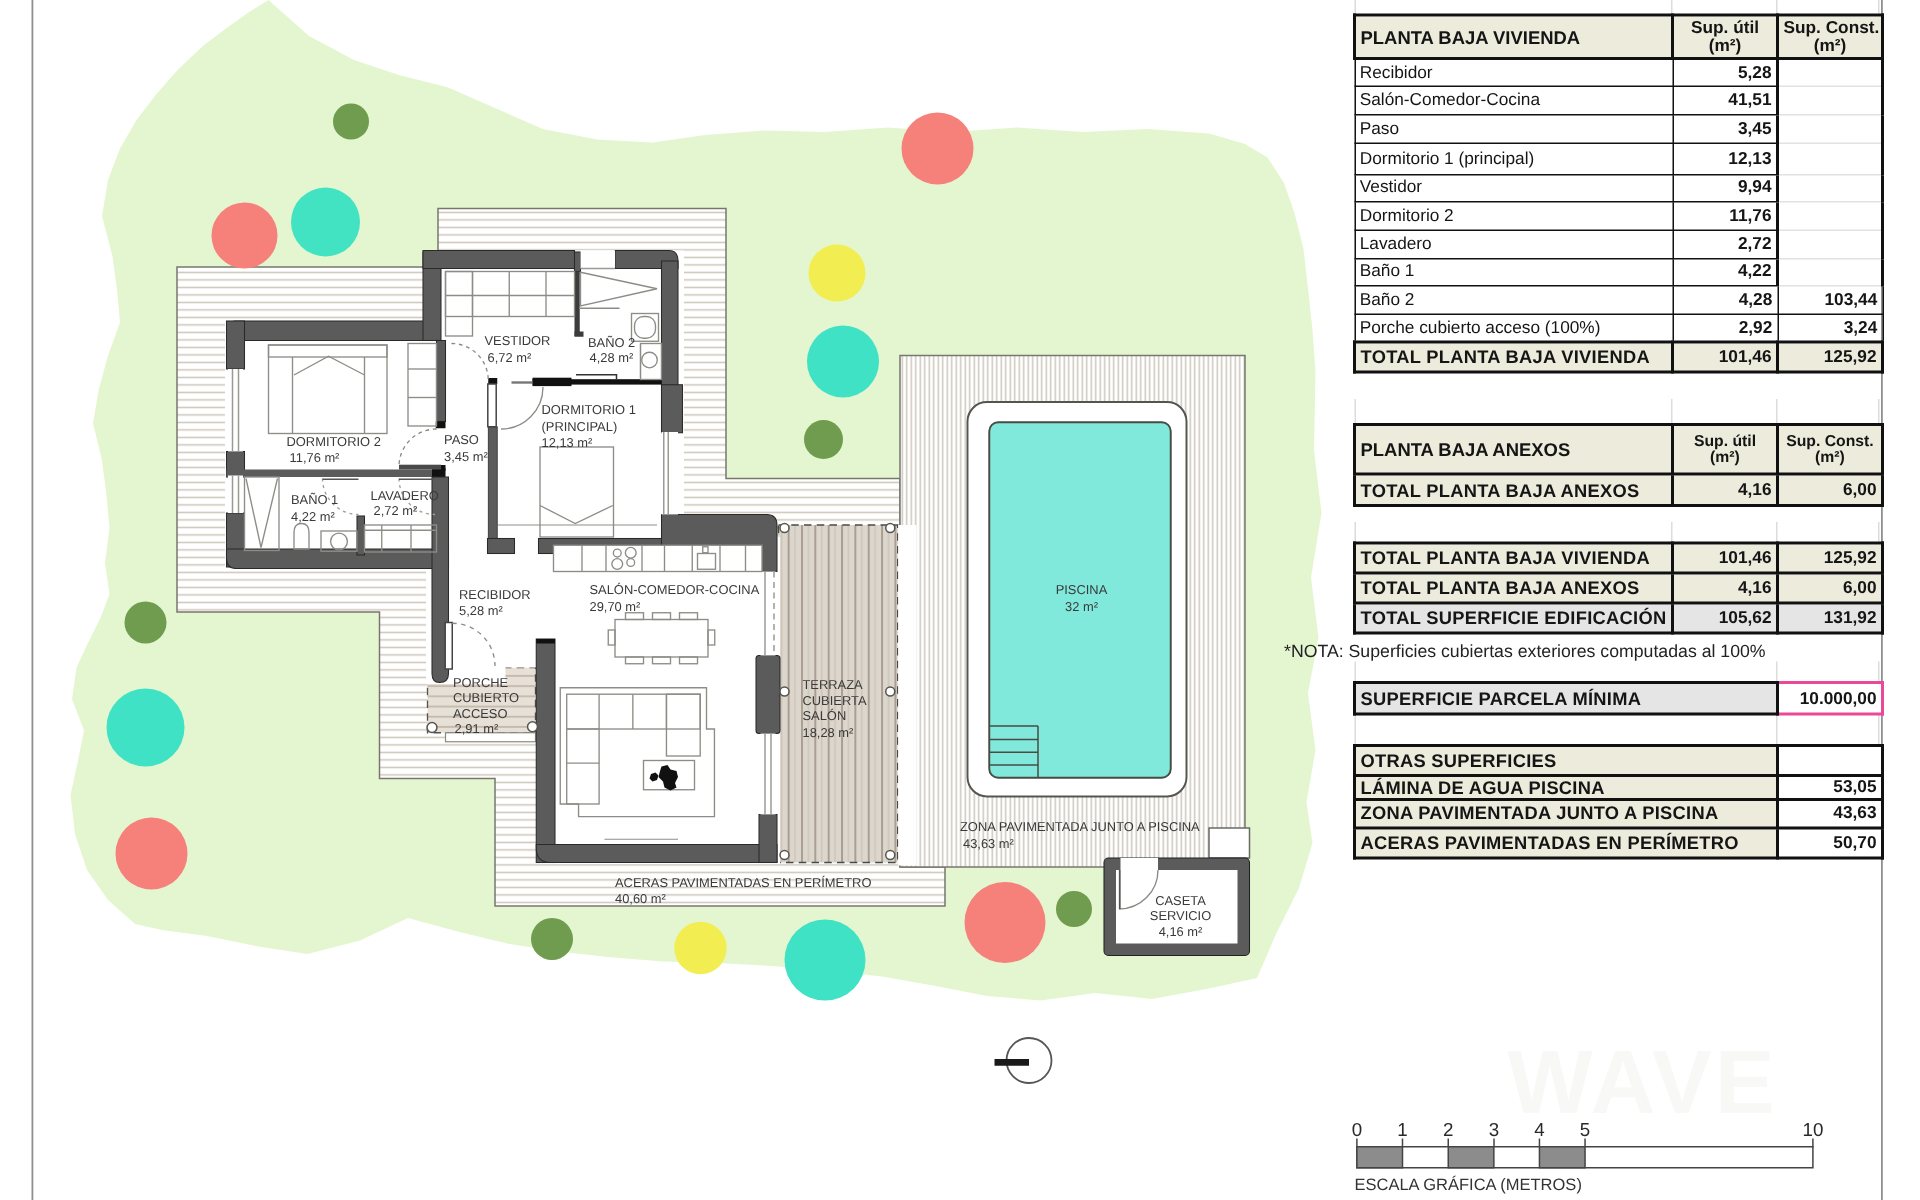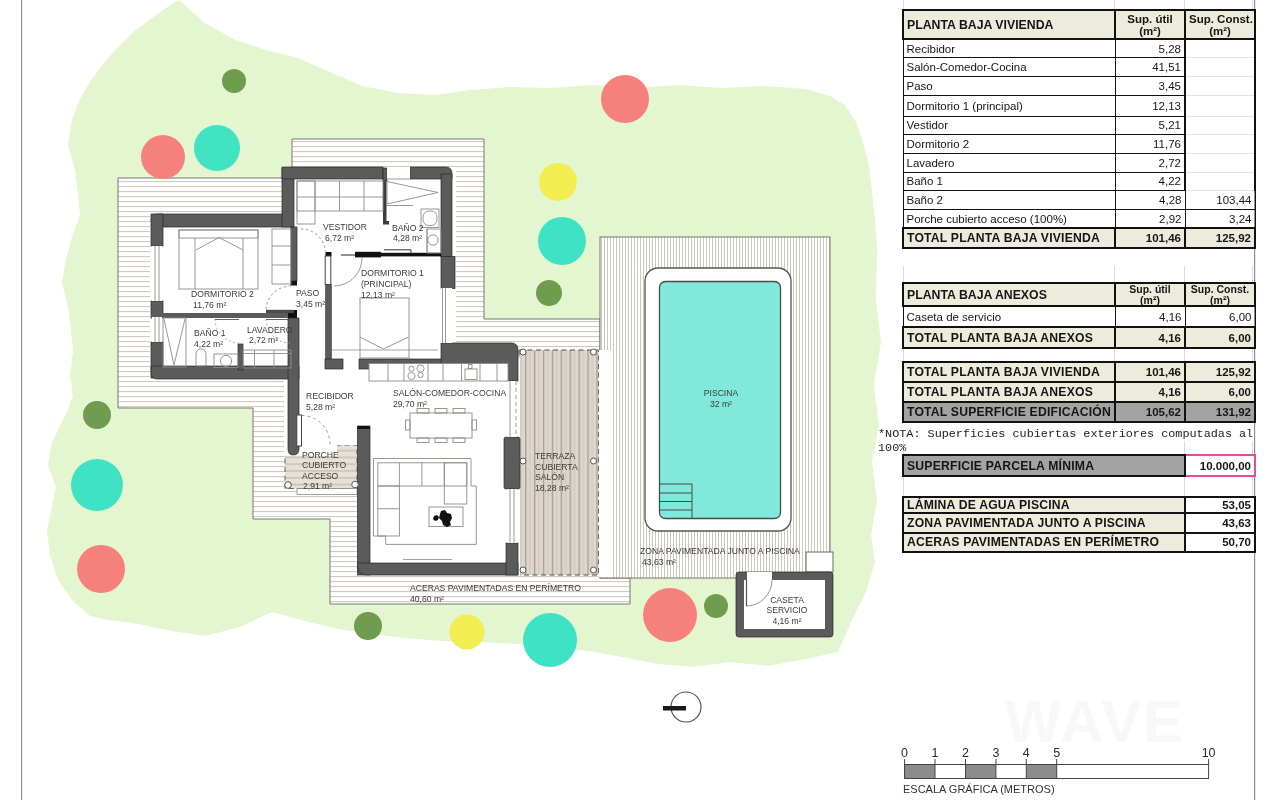--- a/index.html
+++ b/index.html
@@ -1,24 +1,24 @@
 <!DOCTYPE html>
 <html><head>
 <meta charset="utf-8">
 <style>
   html,body{margin:0;padding:0;background:#ffffff;font-family:"Liberation Sans",sans-serif;}
   #page{position:relative;width:1280px;height:800px;overflow:hidden;background:#fff;}
   svg{position:absolute;left:0;top:0;}
   .tbl{position:absolute;border-collapse:collapse;table-layout:fixed;font-family:"Liberation Sans",sans-serif;color:#151515;}
   .tbl td{overflow:hidden;white-space:nowrap;box-sizing:border-box;padding:0 3px;}
   .lab{text-align:left;font-size:11.5px;}
-  .val{text-align:right;font-size:11.5px;}
+  .val{text-align:right;font-size:11.5px;font-weight:bold;}
   .b{font-weight:bold;}
   .beige{background:#ecebdc;}
-  .blue{background:#a3a3a3;}
+  .blue{background:#e5e5e5;}
   .gline{position:absolute;width:1px;background:#dcdcdc;}
 </style>
 </head>
 <body>
 <div id="page">
 <svg width="1280" height="800" viewBox="0 0 1280 800">
 <defs>
   <pattern id="deckH" width="5" height="5" patternUnits="userSpaceOnUse">
     <rect width="5" height="5" fill="#ffffff"></rect>
     <rect y="1.1" width="5" height="1" fill="#cec5b9"></rect>
@@ -520,21 +520,21 @@
           <td class="val" style="border:1.5px solid #111">3,45</td>
           <td class="val" style="border-left:2px solid #111;border-right:2px solid #111;border-bottom:1px solid #e2e2e2"></td>
         </tr>
 <tr style="height:21px">
           <td class="lab" style="border:1.5px solid #111">Dormitorio 1 (principal)</td>
           <td class="val" style="border:1.5px solid #111">12,13</td>
           <td class="val" style="border-left:2px solid #111;border-right:2px solid #111;border-bottom:1px solid #e2e2e2"></td>
         </tr>
 <tr style="height:18.7px">
           <td class="lab" style="border:1.5px solid #111">Vestidor</td>
-          <td class="val" style="border:1.5px solid #111">5,21</td>
+          <td class="val" style="border:1.5px solid #111">9,94</td>
           <td class="val" style="border-left:2px solid #111;border-right:2px solid #111;border-bottom:1px solid #e2e2e2"></td>
         </tr>
 <tr style="height:18.7px">
           <td class="lab" style="border:1.5px solid #111">Dormitorio 2</td>
           <td class="val" style="border:1.5px solid #111">11,76</td>
           <td class="val" style="border-left:2px solid #111;border-right:2px solid #111;border-bottom:1px solid #e2e2e2"></td>
         </tr>
 <tr style="height:18.7px">
           <td class="lab" style="border:1.5px solid #111">Lavadero</td>
           <td class="val" style="border:1.5px solid #111">2,72</td>
@@ -563,30 +563,25 @@
 </tbody>
     </table>
 
 <table class="tbl" style="left:902px;top:282px;width:352px" cellspacing="0">
 <colgroup>
         <col style="width:212px">
         <col style="width:70px">
         <col style="width:70px">
       </colgroup>
 <tbody>
-        <tr style="height:23px">
+        <tr style="height:33px">
 <td class="beige b" style="border:2px solid #111;font-size:12.3px">PLANTA BAJA ANEXOS</td>
 <td class="beige b" style="border:2px solid #111;font-size:10.5px;text-align:center;line-height:10.5px">Sup. útil<br>(m²)</td>
 <td class="beige b" style="border:2px solid #111;font-size:10.5px;text-align:center;line-height:10.5px">Sup. Const.<br>(m²)</td>
 </tr>
-<tr style="height:21px">
-          <td class="lab" style="border:1.5px solid #111">Caseta de servicio</td>
-          <td class="val" style="border:1.5px solid #111">4,16</td>
-          <td class="val" style="border:1.5px solid #111">6,00</td>
-        </tr>
 <tr style="height:21px">
           <td class="lab b beige" style="border:2px solid #111;font-size:12.2px;letter-spacing:0.2px">TOTAL PLANTA BAJA ANEXOS</td>
           <td class="val b beige" style="border:2px solid #111">4,16</td>
           <td class="val b beige" style="border:2px solid #111">6,00</td>
         </tr>
 </tbody>
     </table>
 
 <table class="tbl" style="left:902px;top:361px;width:352px" cellspacing="0">
 <colgroup>
@@ -606,41 +601,45 @@
           <td class="val b beige" style="border:2px solid #111">6,00</td>
         </tr>
 <tr style="height:20px">
           <td class="lab b blue" style="border:2px solid #111;font-size:12.2px;letter-spacing:0.2px">TOTAL SUPERFICIE EDIFICACIÓN</td>
           <td class="val b blue" style="border:2px solid #111">105,62</td>
           <td class="val b blue" style="border:2px solid #111">131,92</td>
         </tr>
 </tbody>
     </table>
 
-<div style="position:absolute;left:878px;top:427px;font-size:11.8px;color:#222;font-family:Liberation Mono, monospace">*NOTA: Superficies cubiertas exteriores computadas al 100%</div>
+<div style="position:absolute;left:856px;top:427px;font-size:11.8px;color:#222;font-family:Liberation Sans, sans-serif">*NOTA: Superficies cubiertas exteriores computadas al 100%</div>
 
 <table class="tbl" style="left:902px;top:454px;width:352px" cellspacing="0">
 <colgroup>
         <col style="width:282px">
         <col style="width:70px">
       </colgroup>
 <tbody>
         <tr style="height:21px">
           <td class="lab b blue" style="border:2px solid #111;font-size:12.2px;letter-spacing:0.2px">SUPERFICIE PARCELA MÍNIMA</td>
           <td class="val b" style="border:2px solid #ec4899">10.000,00</td>
         </tr>
 </tbody>
     </table>
 
 <table class="tbl" style="left:902px;top:496px;width:352px" cellspacing="0">
 <colgroup>
         <col style="width:282px">
         <col style="width:70px">
       </colgroup>
 <tbody>
+        <tr style="height:19.5px">
+          <td class="lab b beige" style="border:2px solid #111;font-size:12.2px;letter-spacing:0.2px">OTRAS SUPERFICIES</td>
+          <td class="val" style="border:2px solid #111"></td>
+        </tr>
 <tr style="height:15px">
           <td class="lab b beige" style="border:2px solid #111;font-size:12.2px;letter-spacing:0.2px">LÁMINA DE AGUA PISCINA</td>
           <td class="val b" style="border:2px solid #111">53,05</td>
         </tr>
 <tr style="height:19.5px">
           <td class="lab b beige" style="border:2px solid #111;font-size:12.2px;letter-spacing:0.2px">ZONA PAVIMENTADA JUNTO A PISCINA</td>
           <td class="val b" style="border:2px solid #111">43,63</td>
         </tr>
 <tr style="height:19.5px">
           <td class="lab b beige" style="border:2px solid #111;font-size:12.2px;letter-spacing:0.2px">ACERAS PAVIMENTADAS EN PERÍMETRO</td>

